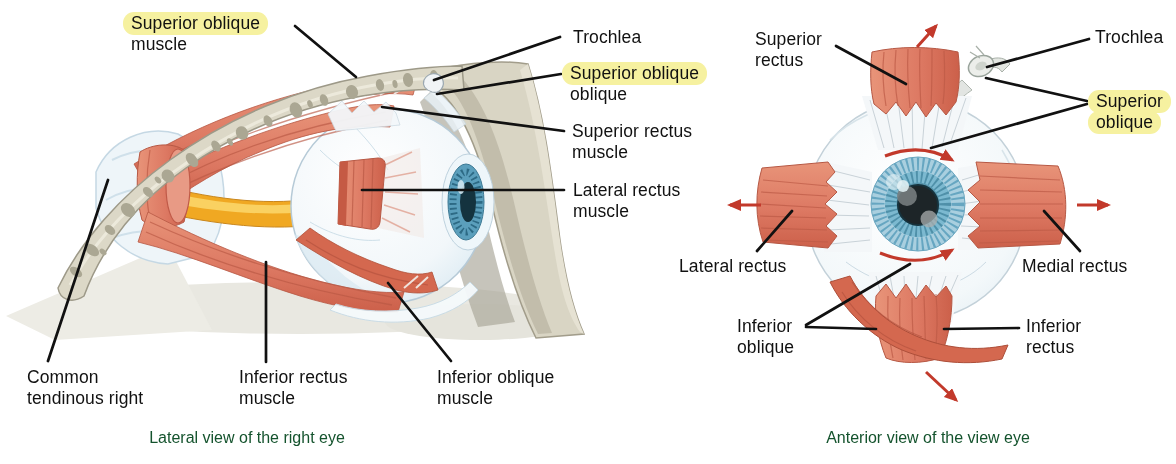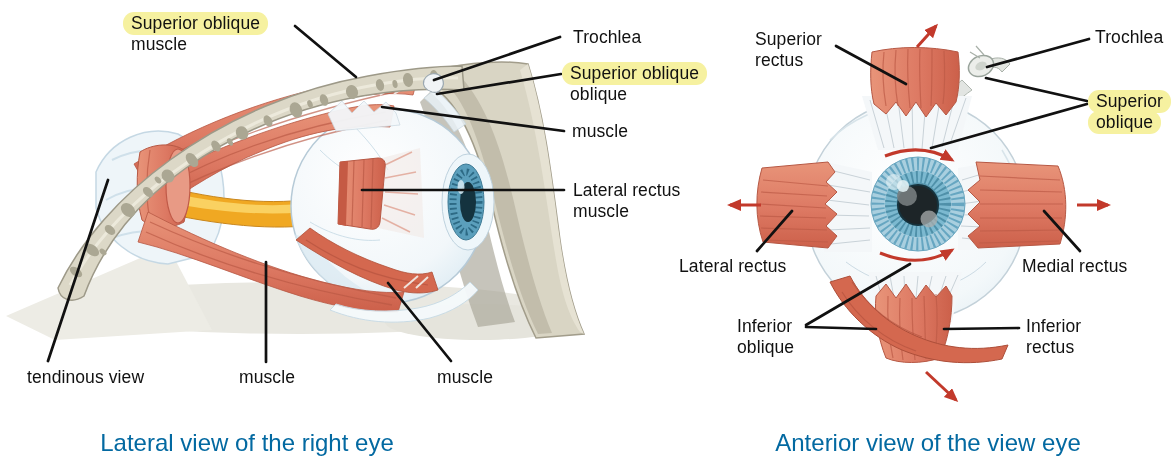--- a/index.html
+++ b/index.html
@@ -2,21 +2,21 @@
 <html><head>
 <meta charset="utf-8">
 <style>
   html,body{margin:0;padding:0;background:#fff;}
   #stage{position:relative;width:1176px;height:464px;background:#ffffff;overflow:hidden;
          font-family:"Liberation Sans", sans-serif;color:#111;}
   #art{position:absolute;left:0;top:0;}
   .label{position:absolute;font-size:17.5px;line-height:21px;letter-spacing:0.1px;color:#111;white-space:nowrap;}
   .label .ln{display:block;}
   .hl{display:inline-block;background:#f6f1a0;border-radius:11px;padding:1px 8px;margin:-1px -8px;}
-  .caption{position:absolute;font-size:24px;color:#0369a1;white-space:nowrap;transform:translateX(-50%);}
+  .caption{position:absolute;font-size:16px;color:#14532d;white-space:nowrap;transform:translateX(-50%);}
 </style>
 </head>
 <body>
 
 <div id="stage">
 
 <svg id="art" width="1176" height="464" viewBox="0 0 1176 464">
   <defs>
     <radialGradient id="eyeG" cx="40%" cy="35%" r="75%">
       <stop offset="0%" stop-color="#ffffff"></stop>
@@ -259,33 +259,37 @@
     <span class="ln">muscle</span>
   </div>
   <div class="label" style="left:573px;top:27px">
     <span class="ln">Trochlea</span>
   </div>
   <div class="label" style="left:570px;top:63px">
     <span class="ln"><span class="hl">Superior oblique</span></span>
     <span class="ln">oblique</span>
   </div>
   <div class="label" style="left:572px;top:121px">
+    <span class="ln">Superior rectus</span>
     <span class="ln">muscle</span>
   </div>
   <div class="label" style="left:573px;top:180px">
     <span class="ln">Lateral rectus</span>
     <span class="ln">muscle</span>
   </div>
   <div class="label" style="left:27px;top:367px">
-    <span class="ln">tendinous view</span>
+    <span class="ln">Common</span>
+    <span class="ln">tendinous right</span>
   </div>
   <div class="label" style="left:239px;top:367px">
+    <span class="ln">Inferior rectus</span>
     <span class="ln">muscle</span>
   </div>
   <div class="label" style="left:437px;top:367px">
+    <span class="ln">Inferior oblique</span>
     <span class="ln">muscle</span>
   </div>
   <div class="caption" style="left:247px;top:429px">Lateral view of the right eye</div>
 
   <div class="label" style="left:755px;top:29px">
     <span class="ln">Superior</span>
     <span class="ln">rectus</span>
   </div>
   <div class="label" style="left:1095px;top:27px">
     <span class="ln">Trochlea</span>

